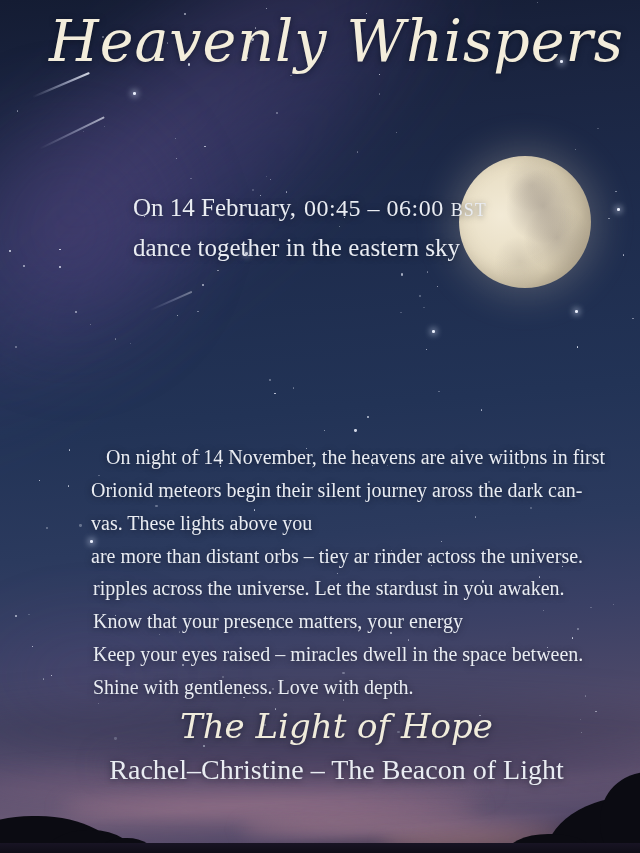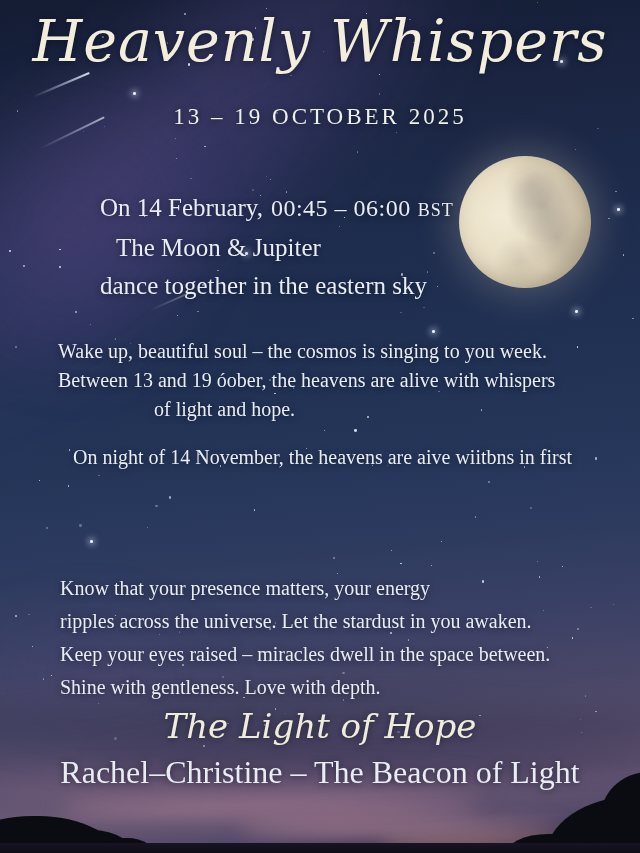--- a/index.html
+++ b/index.html
@@ -57,40 +57,40 @@
   .t3{left:96px;top:838px;width:60px;height:40px;}
   .t4{left:545px;top:796px;width:190px;height:130px;}
   .t5{left:600px;top:772px;width:100px;height:100px;}
   .t6{left:505px;top:834px;width:90px;height:44px;}
   .ground{position:absolute;left:0;top:843px;width:640px;height:10px;
     background:linear-gradient(180deg,#181424,#0f0d17);}
   
   .star{position:absolute;border-radius:50%;background:#e9eefb;}
   .star.bright{box-shadow:0 0 6px 1.5px rgba(225,235,255,0.7);}
   
-  .txt{position:absolute;text-shadow:0 1px 6px rgba(8,12,26,0.55);white-space:nowrap;}
+  .txt{position:absolute;text-shadow:0 1px 6px rgba(8,12,26,0.55);white-space:nowrap;margin-left:33px;}
   .title{left:0;right:0;top:8px;text-align:center;
     font-family:"DejaVu Serif", serif;font-style:italic;font-size:57px;
     color:#f3eddb;letter-spacing:1px;}
   .daterange{left:0;right:0;top:104px;text-align:center;font-size:23px;
     letter-spacing:3px;color:#eef0ea;}
   .event{left:100px;top:189px;font-size:25px;line-height:38px;}
   .event .timepart{font-size:24px;margin-left:8px;letter-spacing:.5px;}
   .event .tz{font-size:18px;letter-spacing:1px;margin-left:7px;}
   .event .eline2{padding-left:16px;}
   .para{font-size:20px;}
   .para .line{display:block;}
   .para1{left:58px;top:337px;line-height:29px;}
   .para1 .line:nth-child(3){padding-left:96px;}
   .para2{left:58px;top:441px;line-height:33px;}
   .para2 .line:nth-child(1){padding-left:15px;}
   .para3{left:60px;top:572px;line-height:33px;}
   .footer-title{left:0;right:0;top:706px;text-align:center;
     font-family:"DejaVu Serif", serif;font-style:italic;font-size:34px;color:#f0ecdc;}
-  .byline{left:0;right:0;top:754px;text-align:center;font-size:32px;color:#e9ecf2;}
+  .byline{left:0;right:0;top:754px;text-align:center;font-size:28px;color:#e9ecf2;}
 </style>
 </head>
 <body>
 
 <div id="poster">
 
   <div class="layer">
     <div class="nebula"></div>
     <div class="nebula2"></div>
     <div class="corner-haze"></div>
@@ -272,41 +272,37 @@
 
   <div class="tree t1"></div>
   <div class="tree t2"></div>
   <div class="tree t3"></div>
   <div class="tree t4"></div>
   <div class="tree t5"></div>
   <div class="tree t6"></div>
   <div class="ground"></div>
 
   <div class="txt title">Heavenly Whispers</div>
-  <div class="txt daterange">13 – 19 OCTOBER 2025</div>
 
   <div class="txt event">
     <div><span>On 14 February,</span><span class="timepart">00:45 – 06:00</span><span class="tz">BST</span></div>
-    <div class="eline2">The Moon &amp; Jupiter</div>
     <div>dance together in the eastern sky</div>
   </div>
 
-  <div class="txt para para1">
-    <span class="line">Wake up, beautiful soul – the cosmos is singing to you week.</span>
-    <span class="line">Between 13 and 19 óober, the heavens are alive with whispers</span>
-    <span class="line">of light and hope.</span>
-  </div>
 
   <div class="txt para para2">
     <span class="line">On night of 14 November, the heavens are aive wiitbns in first</span>
+    <span class="line">Orionid meteors begin their silent journey aross the dark can-</span>
+    <span class="line">vas. These lights above you</span>
+    <span class="line">are more than distant orbs – tiey ar rinder actoss the universe.</span>
   </div>
 
   <div class="txt para para3">
+    <span class="line">ripples across the universe. Let the stardust in you awaken.</span>
     <span class="line">Know that your presence matters, your energy</span>
-    <span class="line">ripples across the universe. Let the stardust in you awaken.</span>
     <span class="line">Keep your eyes raised – miracles dwell in the space between.</span>
     <span class="line">Shine with gentleness. Love with depth.</span>
   </div>
 
   <div class="txt footer-title">The Light of Hope</div>
   <div class="txt byline">Rachel–Christine – The Beacon of Light</div>
 
 </div>
 
 </body></html>

